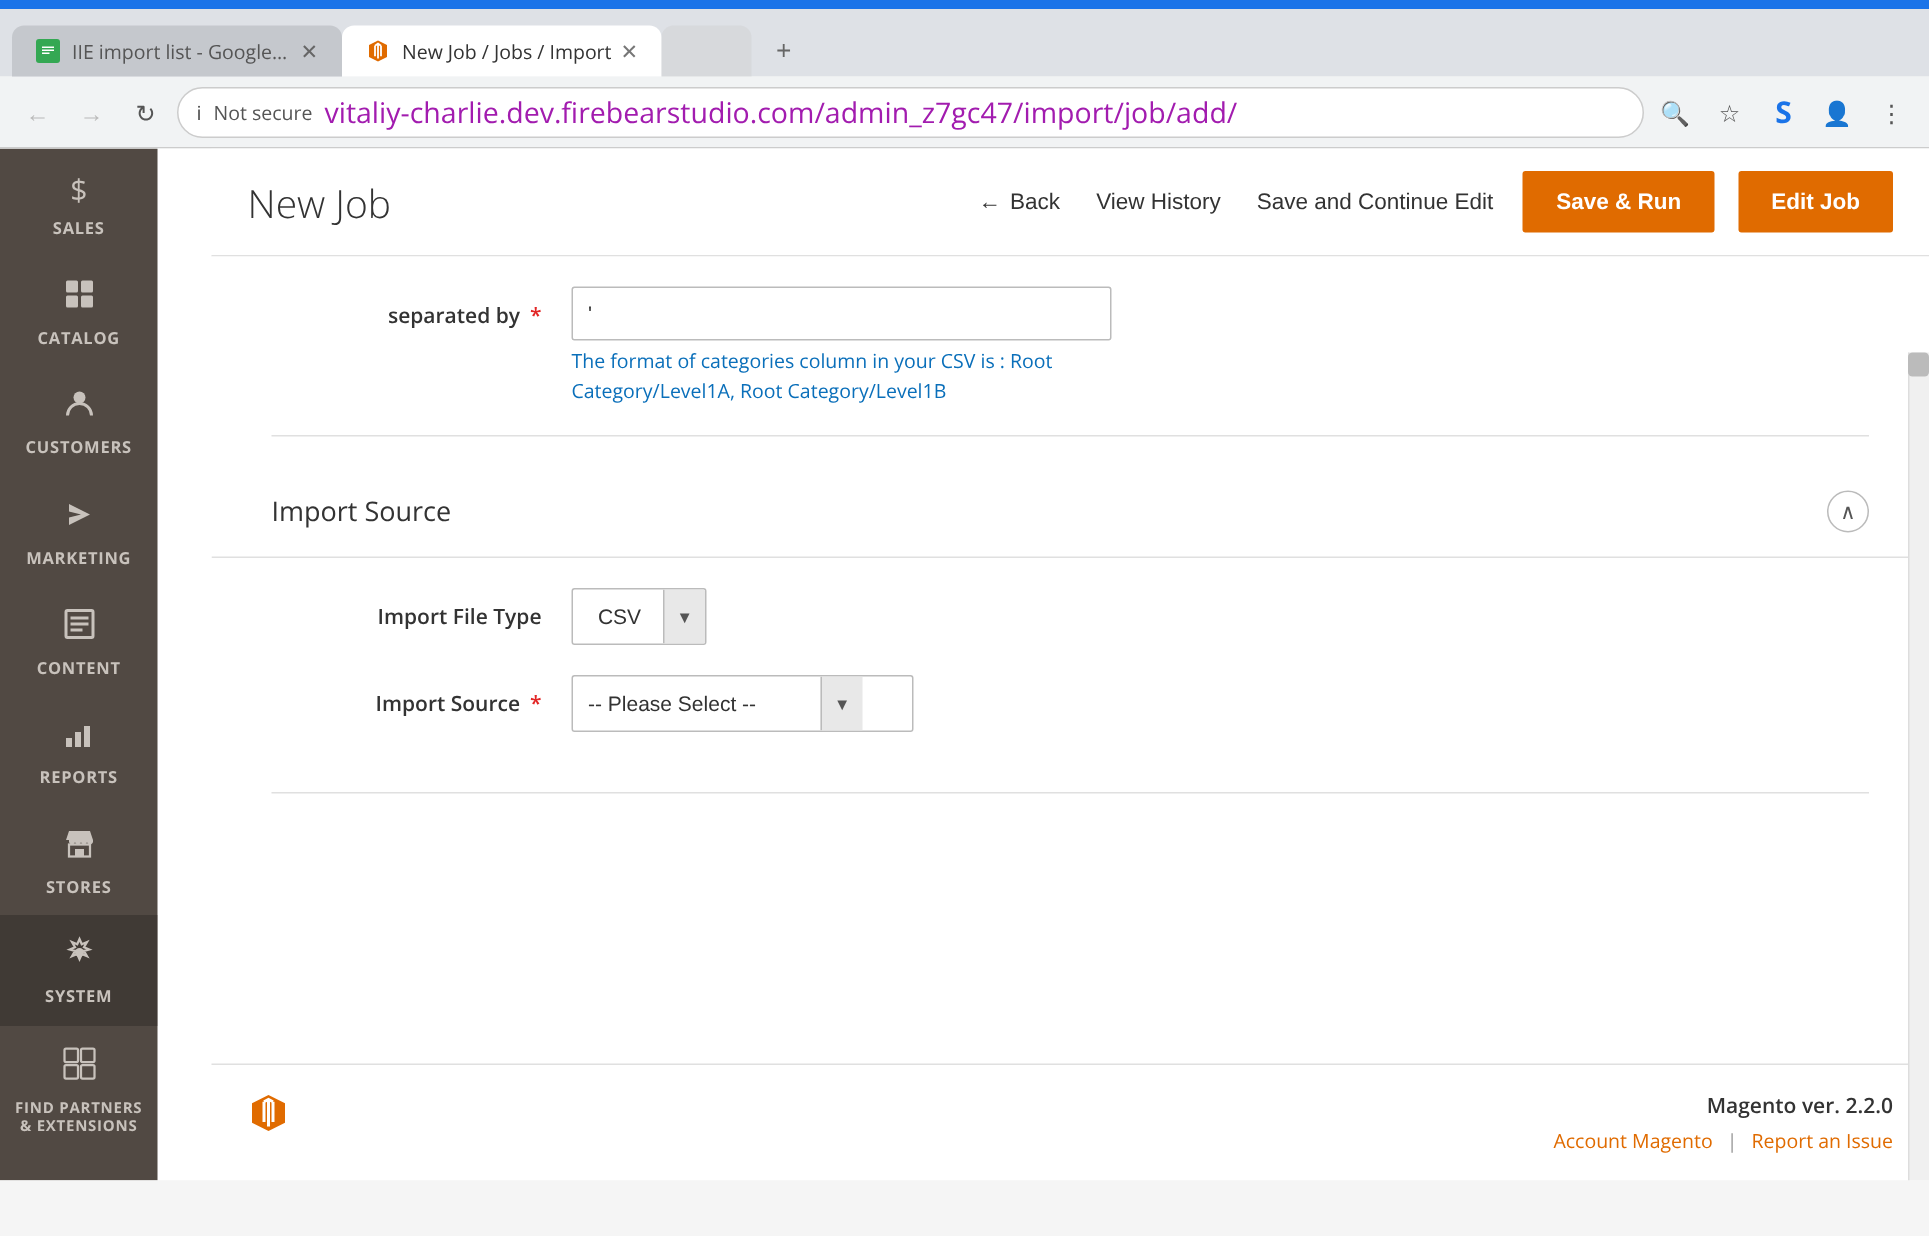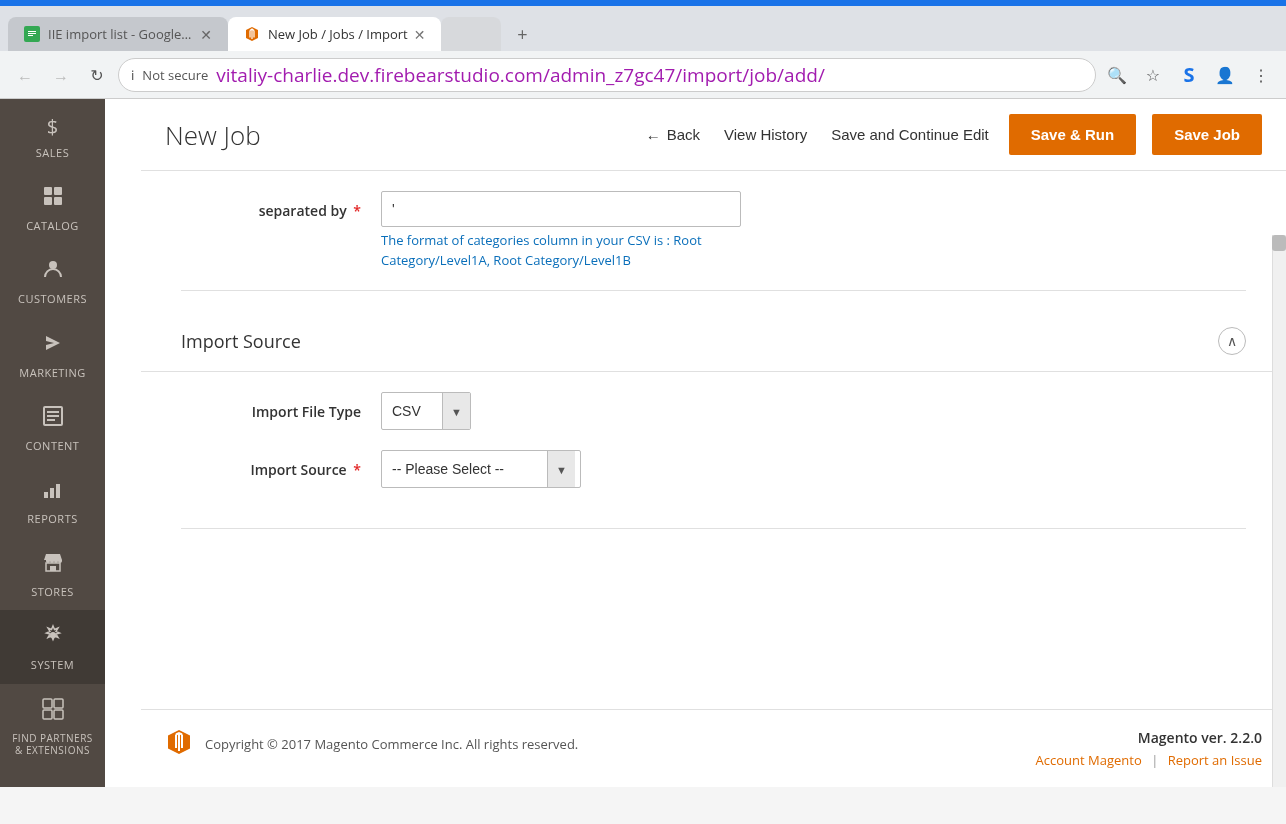--- a/index.html
+++ b/index.html
@@ -25,21 +25,21 @@
     .scroll-indicator { position: absolute; right: 0; top: 136px; width: 14px; height: 688px; background: #f0f0f0; border-left: 1px solid #ddd; }
     .scroll-thumb { position: absolute; top: 0; right: 0; width: 14px; height: 16px; background: #bbb; border-radius: 3px; }
 
     
     .app-wrapper { display: flex; width: 1286px; height: 688px; overflow: hidden; position: relative; background: white; }
 
     
     .sidebar { width: 105px; background: #514943; flex-shrink: 0; display: flex; flex-direction: column; align-items: center; padding-top: 0; overflow-y: auto; }
     .sidebar-item { display: flex; flex-direction: column; align-items: center; padding: 14px 8px 12px; width: 100%; cursor: pointer; color: #c8c2bc; text-align: center; gap: 4px; }
     .sidebar-item .icon { font-size: 20px; margin-bottom: 2px; }
-    .sidebar-item .label { font-size: 11px; font-weight: 400; letter-spacing: 0.5px; text-transform: uppercase; line-height: 1.2; }
+    .sidebar-item .label { font-size: 11px; font-weight: 700; letter-spacing: 0.5px; text-transform: uppercase; line-height: 1.2; }
     .sidebar-item.system { background: #403a35; }
 
     
     .main-content { flex: 1; display: flex; flex-direction: column; overflow: hidden; padding-left: 36px; }
 
     
     .page-header { background: white; padding: 0 24px; display: flex; align-items: center; gap: 24px; border-bottom: 1px solid #e0e0e0; height: 72px; flex-shrink: 0; }
     .page-title { font-size: 26px; font-weight: 300; color: #333; margin-right: 12px; }
     .header-actions { display: flex; align-items: center; gap: 16px; margin-left: auto; }
     .btn-link { background: none; border: none; color: #333; font-size: 15px; cursor: pointer; padding: 8px 4px; text-decoration: none; display: flex; align-items: center; gap: 6px; }
@@ -247,21 +247,21 @@
           <button class="btn-link">
             <span>View History</span>
           </button>
           <button class="btn-link">
             <span>Save and Continue Edit</span>
           </button>
           <button class="btn-orange">
             <span>Save &amp; Run</span>
           </button>
           <button class="btn-orange">
-            <span>Save Job</span>
+            <span>Edit Job</span>
           </button>
         </div>
       </div>
 
       <div class="content-area">
 
         <div style="padding: 20px 0 0;">
           <div class="form-row">
             <div class="form-label">
               <span>separated by</span>
@@ -281,37 +281,37 @@
               <span>∧</span>
             </button>
           </div>
 
           <div class="form-row" style="margin-top:20px;">
             <div class="form-label">
               <span>Import File Type</span>
             </div>
             <div class="form-field">
               <div class="select-wrapper">
-                <select style="min-width:60px; padding-right:8px;">
+                <select style="min-width:60px; padding-right:8px;text-align:center;">
                   <option>CSV</option>
                 </select>
                 <div class="select-dropdown-btn">
                   <span>▼</span>
                 </div>
               </div>
             </div>
           </div>
 
           <div class="form-row" style="margin-top:8px;">
             <div class="form-label">
               <span>Import Source</span>
               <span class="required">*</span>
             </div>
             <div class="form-field">
-              <div class="select-wrapper" style="width:200px;">
+              <div class="select-wrapper" style="width:228px;">
                 <select style="width:165px; padding-right:8px;">
                   <option>-- Please Select --</option>
                 </select>
                 <div class="select-dropdown-btn">
                   <span>▼</span>
                 </div>
               </div>
             </div>
           </div>
 
@@ -320,21 +320,20 @@
       </div>
 
       <div class="page-footer">
         <div class="footer-left">
           <div>
             <svg width="28" height="28" viewBox="0 0 28 28">
                 <path d="M14 2 L25 7.5 V20.5 L14 26 L3 20.5 V7.5 Z" fill="#e06b00"></path>
                 <path d="M14 5 L14 23 M11 6.5 L14 5 L17 6.5 M11 6.5 L11 20 M17 6.5 L17 20" stroke="white" stroke-width="2" fill="none"></path>
               </svg>
           </div>
-          <span class="footer-text">Copyright © 2017 Magento Commerce Inc. All rights reserved.</span>
         </div>
         <div class="footer-right">
           <div class="footer-version">
             <span>Magento</span>
             <span>ver. 2.2.0</span>
           </div>
           <div class="footer-links">
             <a href="#">Account Magento</a>
             <span class="separator">|</span>
             <a href="#">Report an Issue</a>

